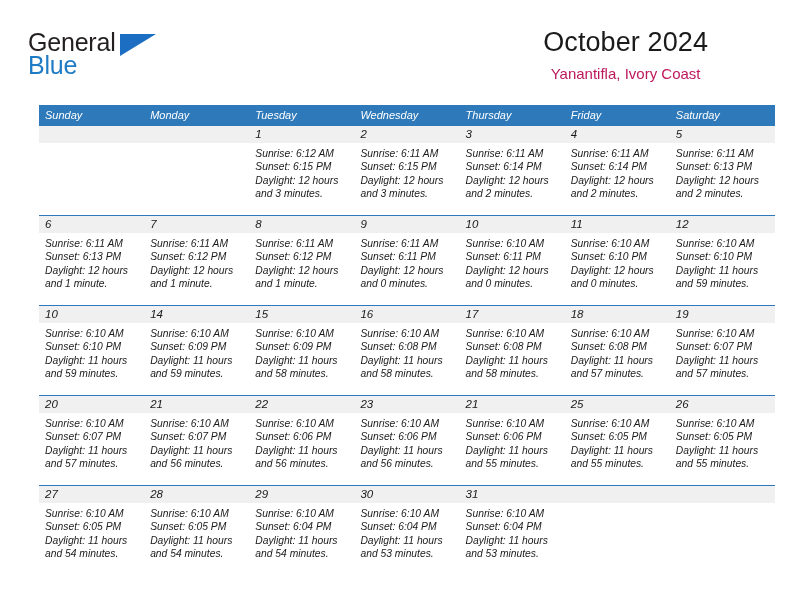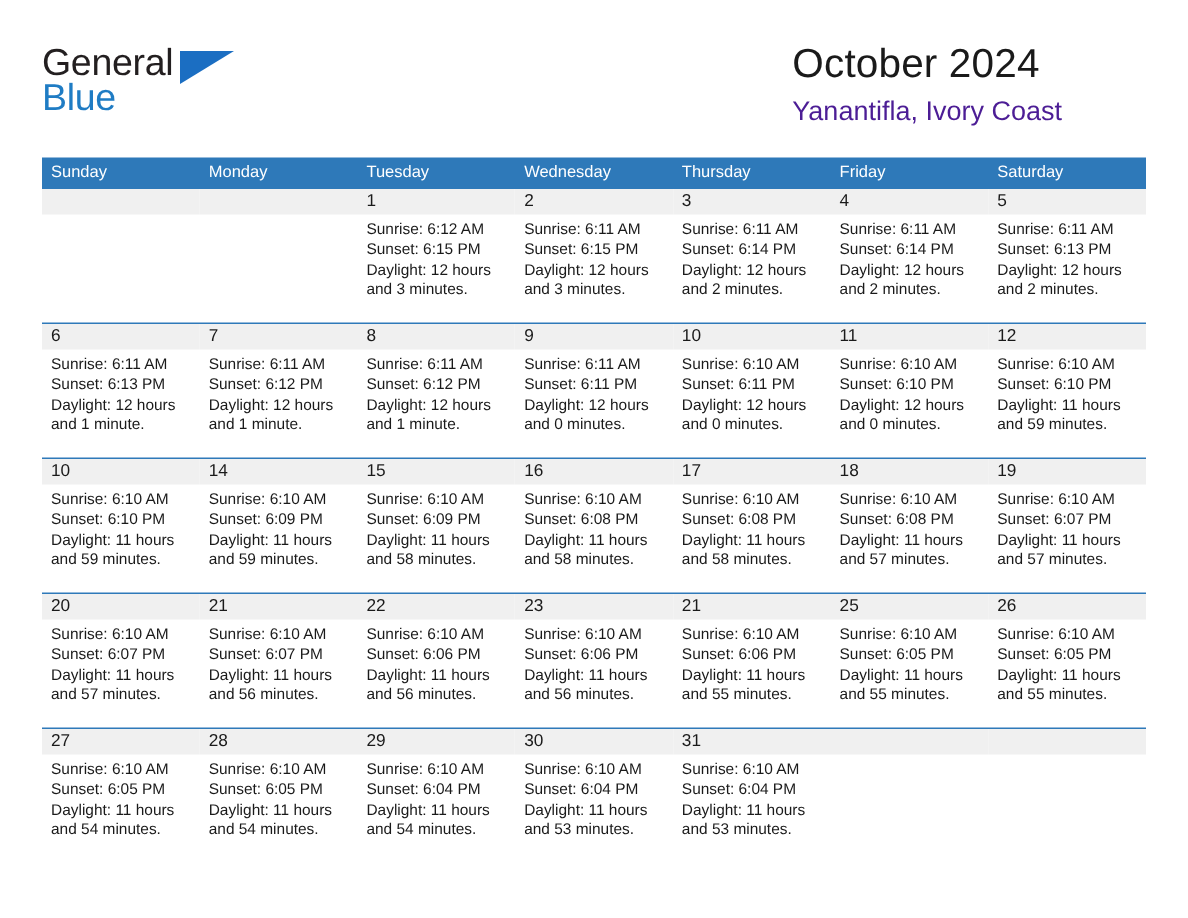--- a/index.html
+++ b/index.html
@@ -57,44 +57,45 @@
     top: 4px;
     width: 0;
     height: 0;
     border-left: 36px solid #1b6ec2;
     border-bottom: 22px solid transparent;
   }
   .title-block {
     position: absolute;
     right: 0;
     top: 0;
-    text-align: left;
+    text-align: center;
   }
   .cal-title {
     font-size: 27px;
     line-height: 32px;
     color: #1a1a1a;
     font-weight: normal;
     margin: 0;
     letter-spacing: 0.1px;
   }
   .cal-subtitle {
-    font-size: 18px;
+    font-size: 15px;
     line-height: 20px;
-    color: #4c1d95;
+    color: #be185d;
     margin: 6px 0 0 0;
     font-weight: normal;
   }
 
   
   .calendar {
     position: absolute;
-    left: 28px;
+    left: 39px;
     top: 105px;
     width: 736px;
+    font-style: italic;
   }
   .weekday-row {
     display: flex;
     background: #2e79b9;
     height: 21px;
   }
   .weekday {
     flex: 1 1 0;
     color: #ffffff;
     font-size: 11px;

